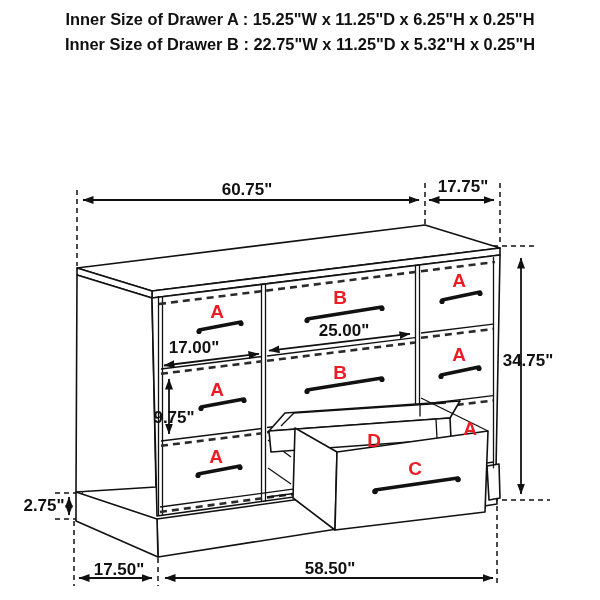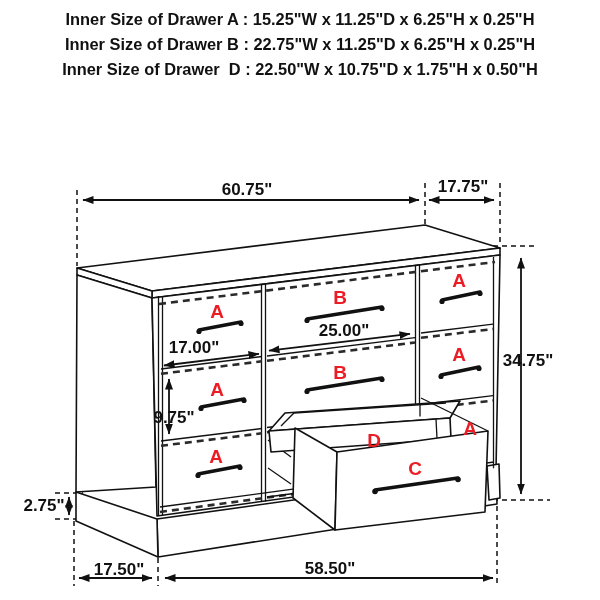--- a/index.html
+++ b/index.html
@@ -21,22 +21,21 @@
   .handlebar{stroke:#111;stroke-width:3.6;stroke-linecap:round;fill:none;}
   .knob{fill:#111;}
 </style>
 </head>
 <body>
 
 <div class="page">
 
   <div class="title-block">
     <div class="title-line">Inner Size of Drawer A : 15.25"W x 11.25"D x 6.25"H x 0.25"H</div>
-    <div class="title-line">Inner Size of Drawer B : 22.75"W x 11.25"D x 6.25"H x 0.25"H</div>
-    <div class="title-line">Inner Size of Drawer  D : 22.50"W x 10.75"D x 1.75"H x 0.50"H</div>
+    <div class="title-line">Inner Size of Drawer B : 22.75"W x 11.25"D x 5.32"H x 0.25"H</div>
   </div>
 
   <svg width="600" height="600" viewBox="0 0 600 600">
     <defs>
       <marker id="ah" markerWidth="12" markerHeight="10" refX="10.5" refY="4" orient="auto-start-reverse" markerUnits="userSpaceOnUse">
         <path d="M0,0 L11,4 L0,8 Z" fill="#111"></path>
       </marker>
     </defs>
 
     <g>

